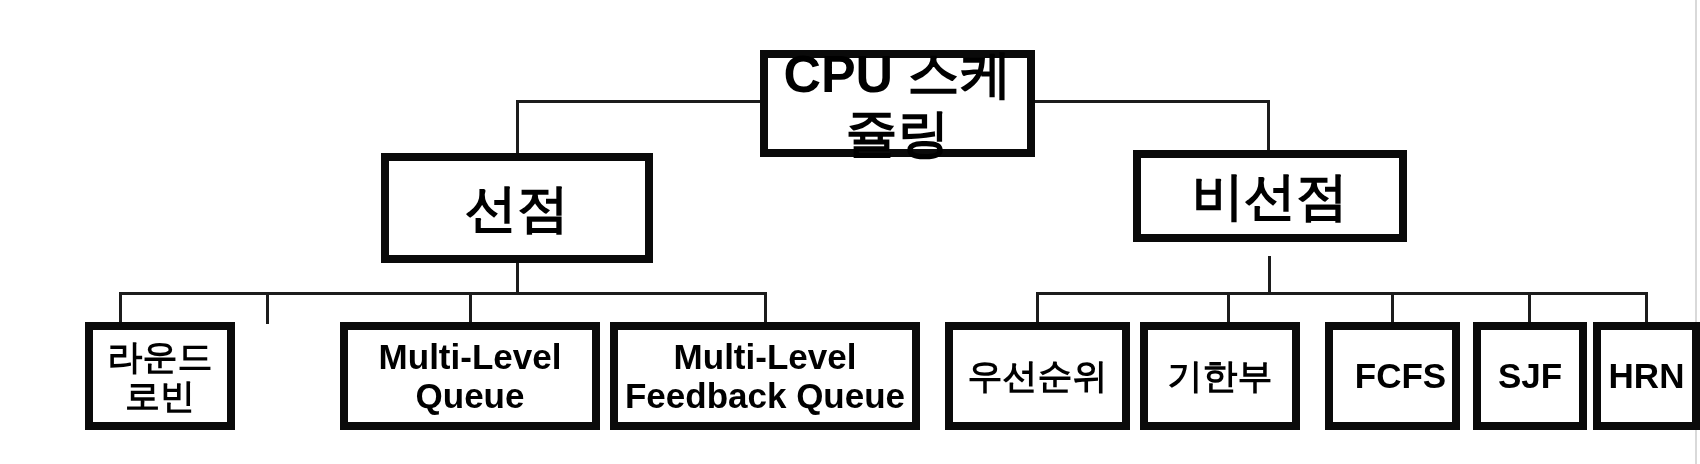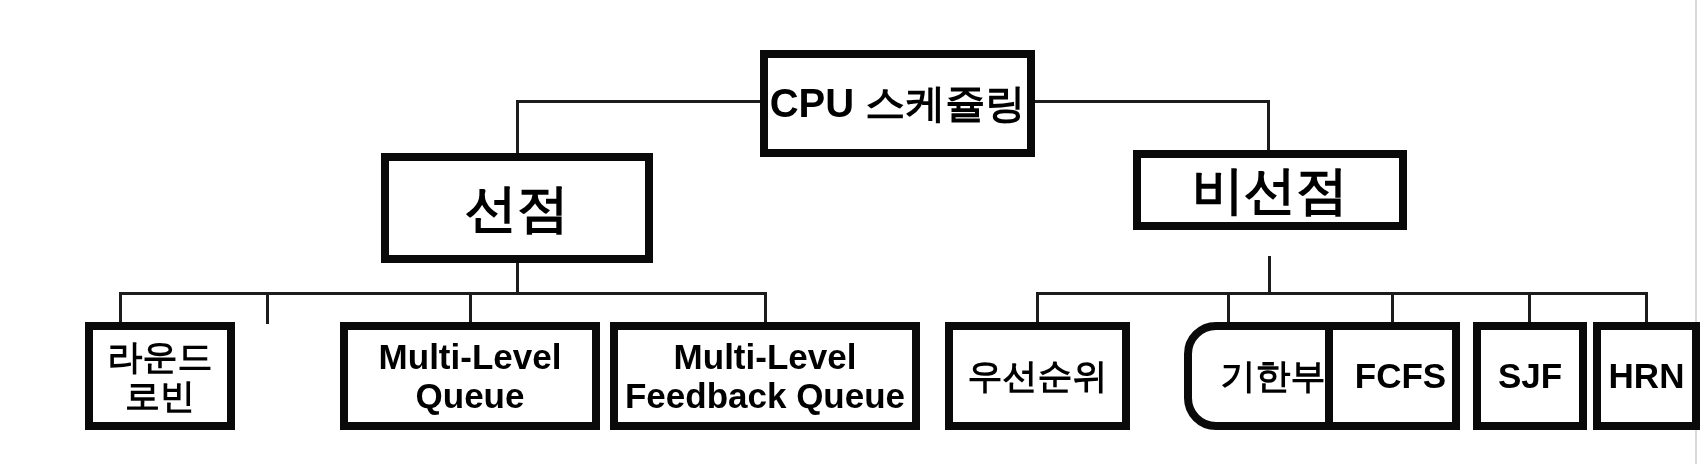--- a/index.html
+++ b/index.html
@@ -23,48 +23,48 @@
     display: flex;
     align-items: center;
     justify-content: center;
     text-align: center;
     color: #000000;
     font-weight: 700;
     white-space: pre-line;
     line-height: 1.12;
     z-index: 2;
   }
-  .lvl1 { font-size: 40px; }
+  .lvl1 { font-size: 52px; }
   .lvl2 { font-size: 52px; }
   .leaf { font-size: 35px; top: 322px; height: 108px; }
   .wire {
     position: absolute;
     background: #1c1c1c;
     z-index: 1;
   }
   .page-edge {
     position: absolute;
     left: 1695px;
     top: 0;
     width: 2px;
     height: 464px;
     background: #d9d9d9;
     z-index: 0;
   }
 
   
   #n-root    { left: 760px;  top: 50px;  width: 275px; height: 107px; }
   #n-pre     { left: 381px;  top: 153px; width: 272px; height: 110px; }
-  #n-nonpre  { left: 1133px; top: 150px; width: 274px; height: 80px; }
+  #n-nonpre  { left: 1133px; top: 150px; width: 274px; height: 92px; }
   #n-rr      { left: 45px;   width: 150px; margin-left: 40px; }
   #n-srt     { left: 205px;  width: 125px; }
   #n-mlq     { left: 340px;  width: 260px; }
   #n-mlfq    { left: 610px;  width: 310px; }
   #n-prio    { left: 945px;  width: 185px; }
-  #n-dead    { left: 1184px; width: 178px; border-radius: 32px; }
+  #n-dead    { left: 1140px; width: 160px; }
   #n-fcfs    { left: 1325px; width: 135px; padding-left: 16px; }
   #n-sjf     { left: 1473px; width: 114px; }
   #n-hrn     { left: 1593px; width: 107px; }
 
   
   #w-root-left-h  { left: 516px;  top: 100px; width: 246px; height: 3px; }
   #w-root-left-v  { left: 516px;  top: 100px; width: 3px;   height: 55px; }
   #w-root-right-h { left: 1033px; top: 100px; width: 237px; height: 3px; }
   #w-root-right-v { left: 1267px; top: 100px; width: 3px;   height: 52px; }
 

